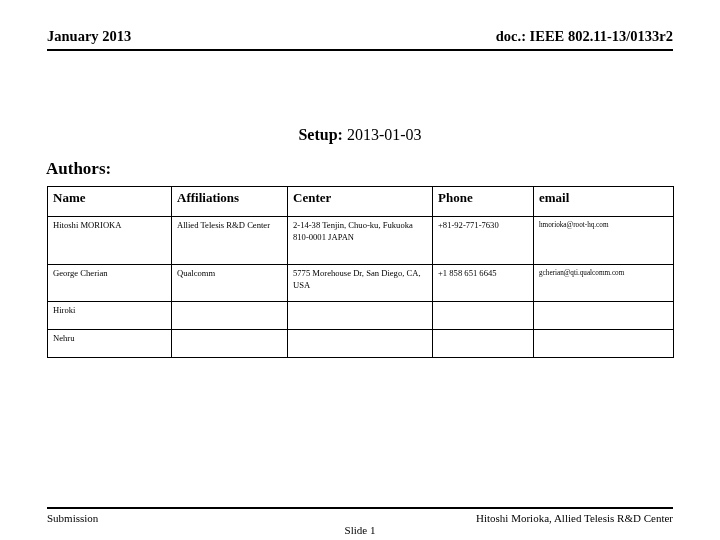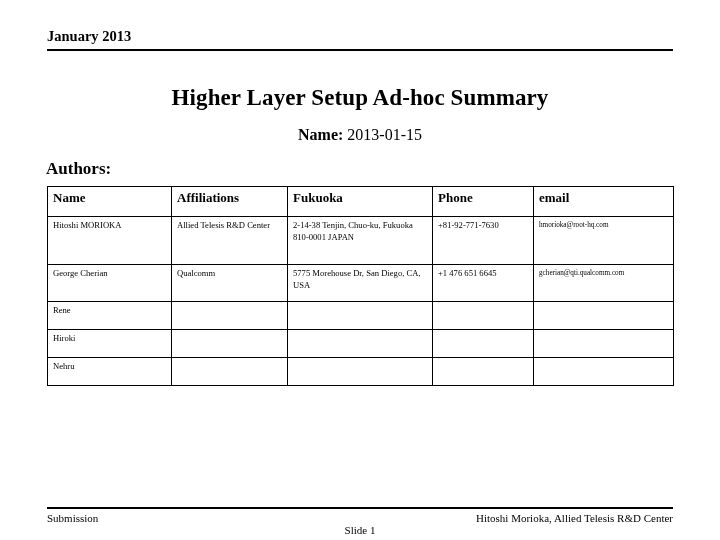--- a/index.html
+++ b/index.html
@@ -159,70 +159,63 @@
     text-align: right;
   }
 </style>
 </head>
 <body>
 
 <div class="slide">
 
   <div class="doc-header">
     <span>January 2013</span>
+    <span>doc.: IEEE 802.11-13/0133r2</span>
   </div>
   <div class="header-rule"></div>
 
-  <div class="slide-title">Higher Layer Setup Ad-hoc Summary</div>
 
   <div class="slide-date">
-    <span class="date-label">Name:</span>
-    <span>2013-01-15</span>
+    <span class="date-label">Setup:</span>
+    <span>2013-01-03</span>
   </div>
 
   <div class="authors-label">Authors:</div>
 
   <table class="authors-table">
     <colgroup>
       <col class="col-name">
       <col class="col-affil">
       <col class="col-address">
       <col class="col-phone">
       <col class="col-email">
     </colgroup>
     <thead>
       <tr>
         <th>Name</th>
         <th>Affiliations</th>
-        <th>Fukuoka</th>
+        <th>Center</th>
         <th>Phone</th>
         <th>email</th>
       </tr>
     </thead>
     <tbody>
       <tr class="row-tall">
         <td>Hitoshi MORIOKA</td>
         <td>Allied Telesis R&amp;D Center</td>
         <td>2-14-38 Tenjin, Chuo-ku, Fukuoka 810-0001 JAPAN</td>
         <td>+81-92-771-7630</td>
         <td class="email-cell">hmorioka@root-hq.com</td>
       </tr>
       <tr class="row-mid">
         <td>George Cherian</td>
         <td>Qualcomm</td>
         <td>5775 Morehouse Dr, San Diego, CA, USA</td>
-        <td>+1 476 651 6645</td>
+        <td>+1 858 651 6645</td>
         <td class="email-cell">gcherian@qti.qualcomm.com</td>
-      </tr>
-      <tr class="row-short">
-        <td>Rene</td>
-        <td></td>
-        <td></td>
-        <td></td>
-        <td class="email-cell"></td>
       </tr>
       <tr class="row-short">
         <td>Hiroki</td>
         <td></td>
         <td></td>
         <td></td>
         <td class="email-cell"></td>
       </tr>
       <tr class="row-short">
         <td>Nehru</td>

